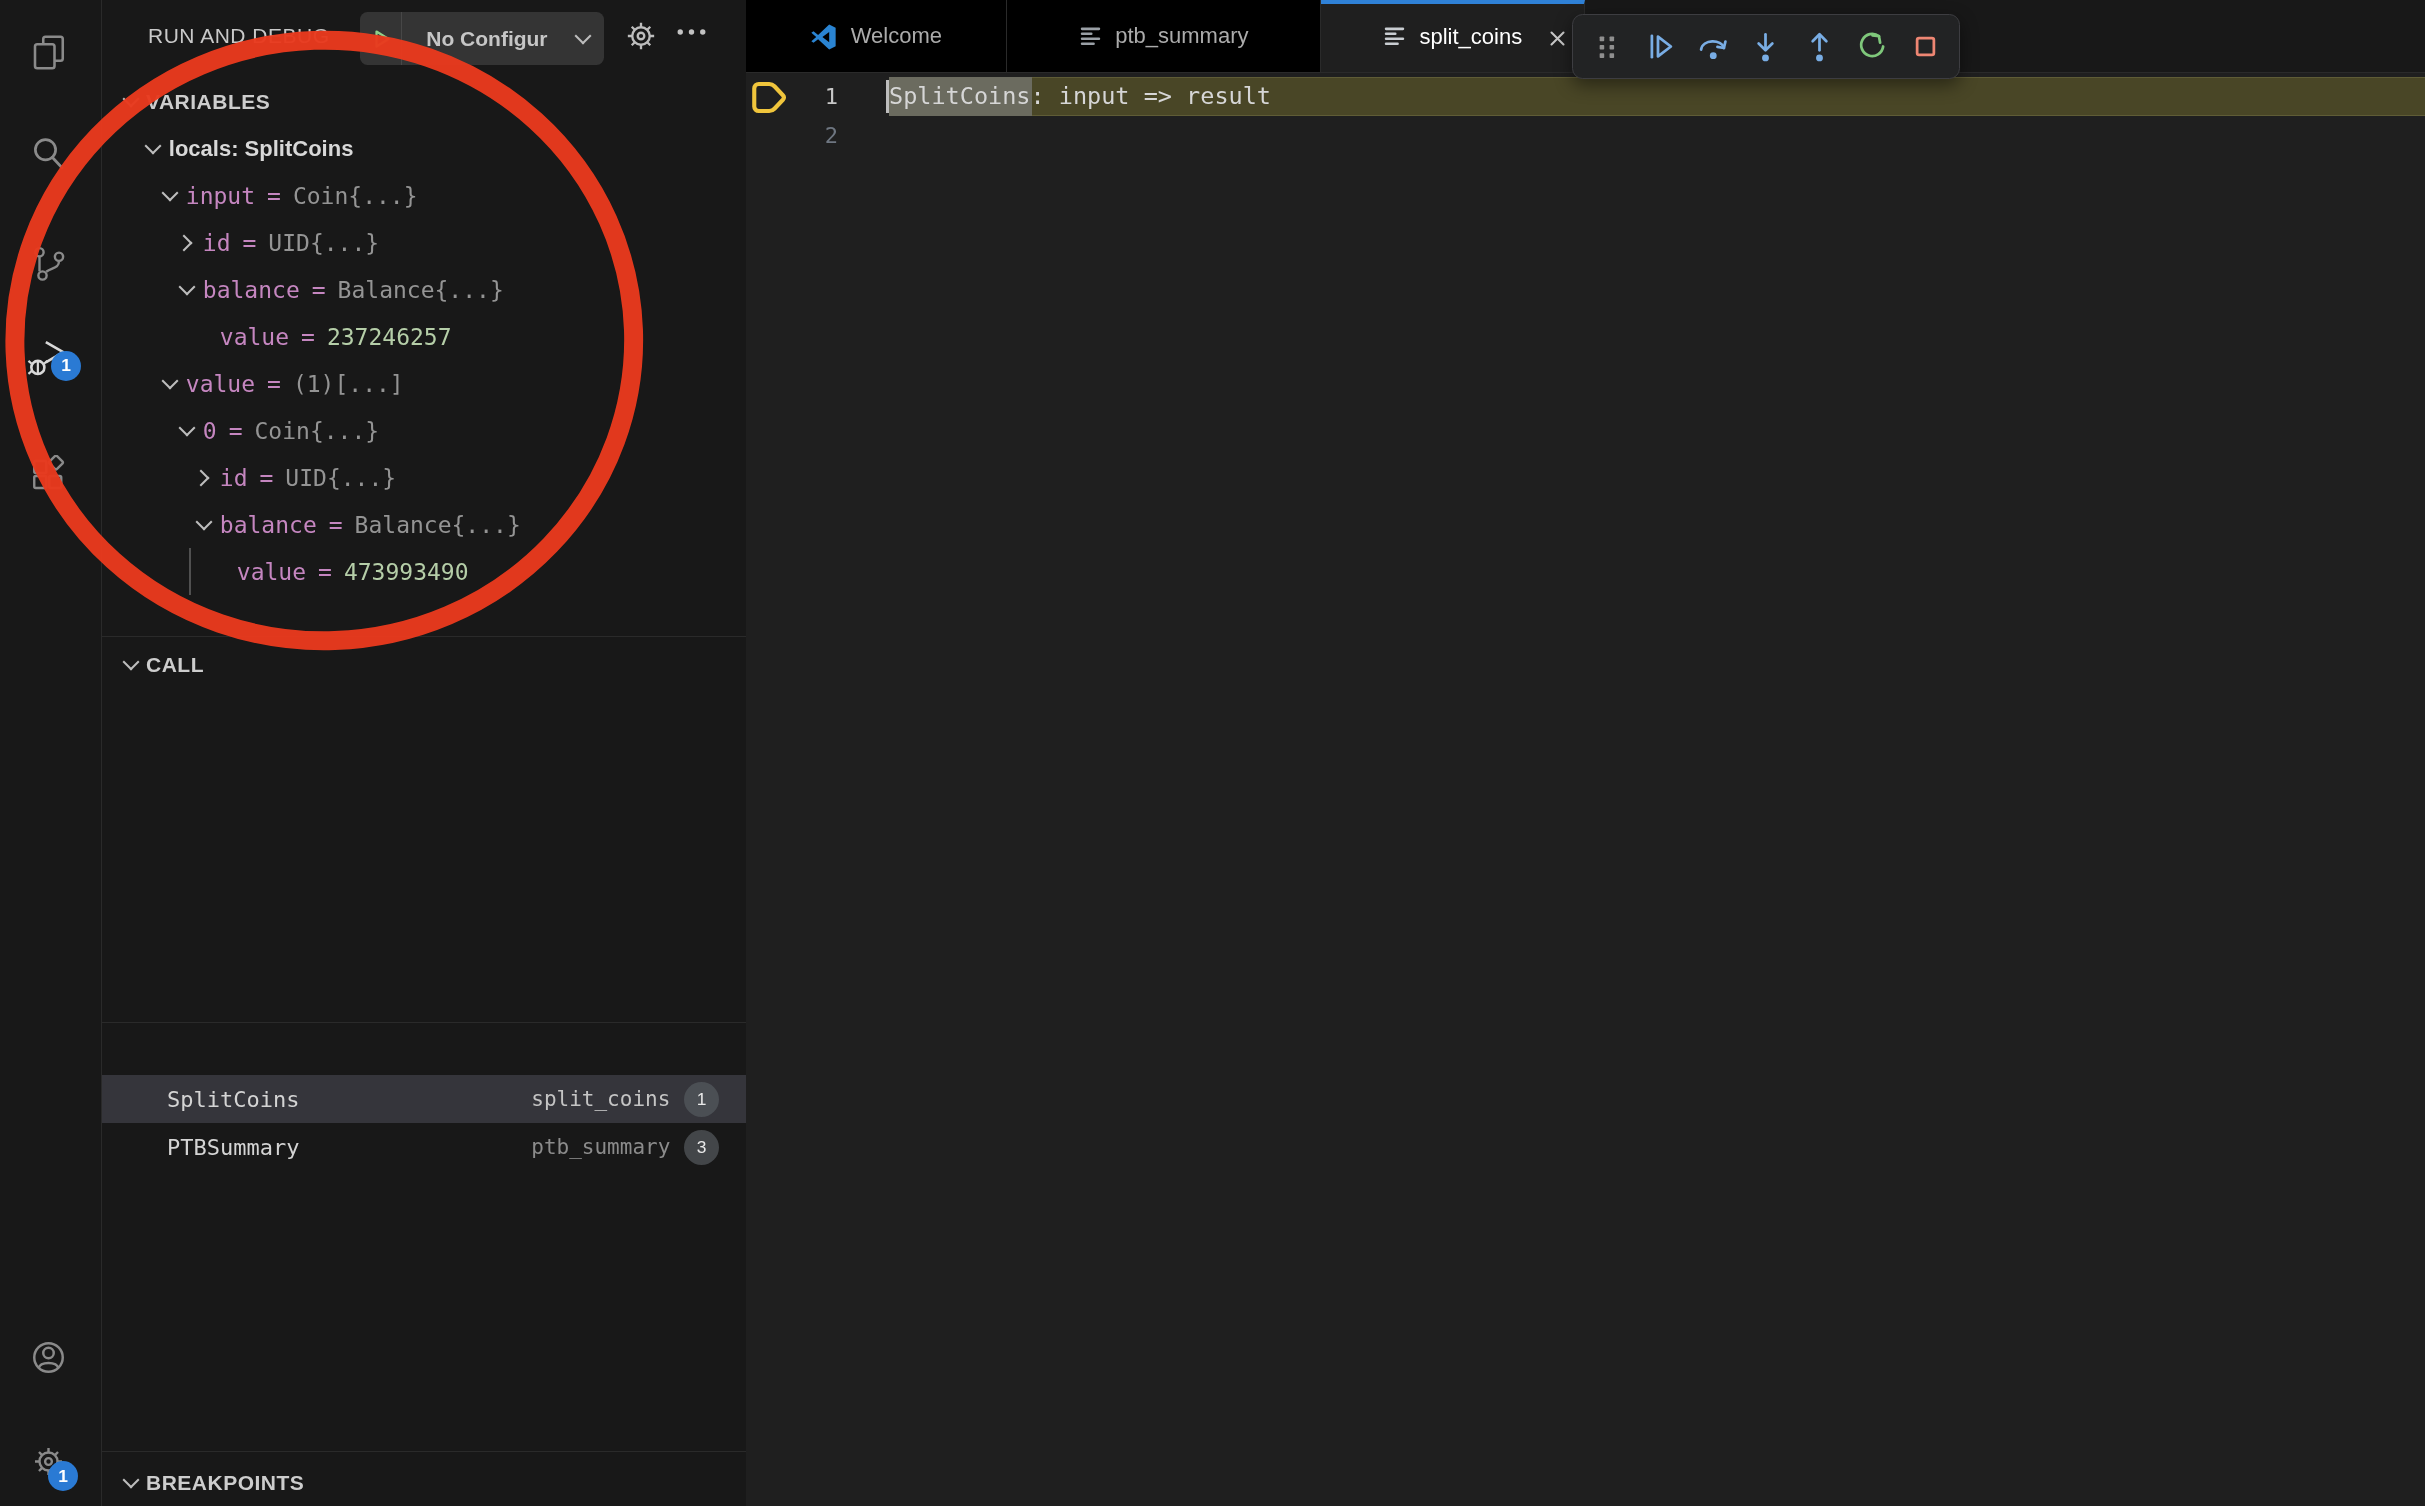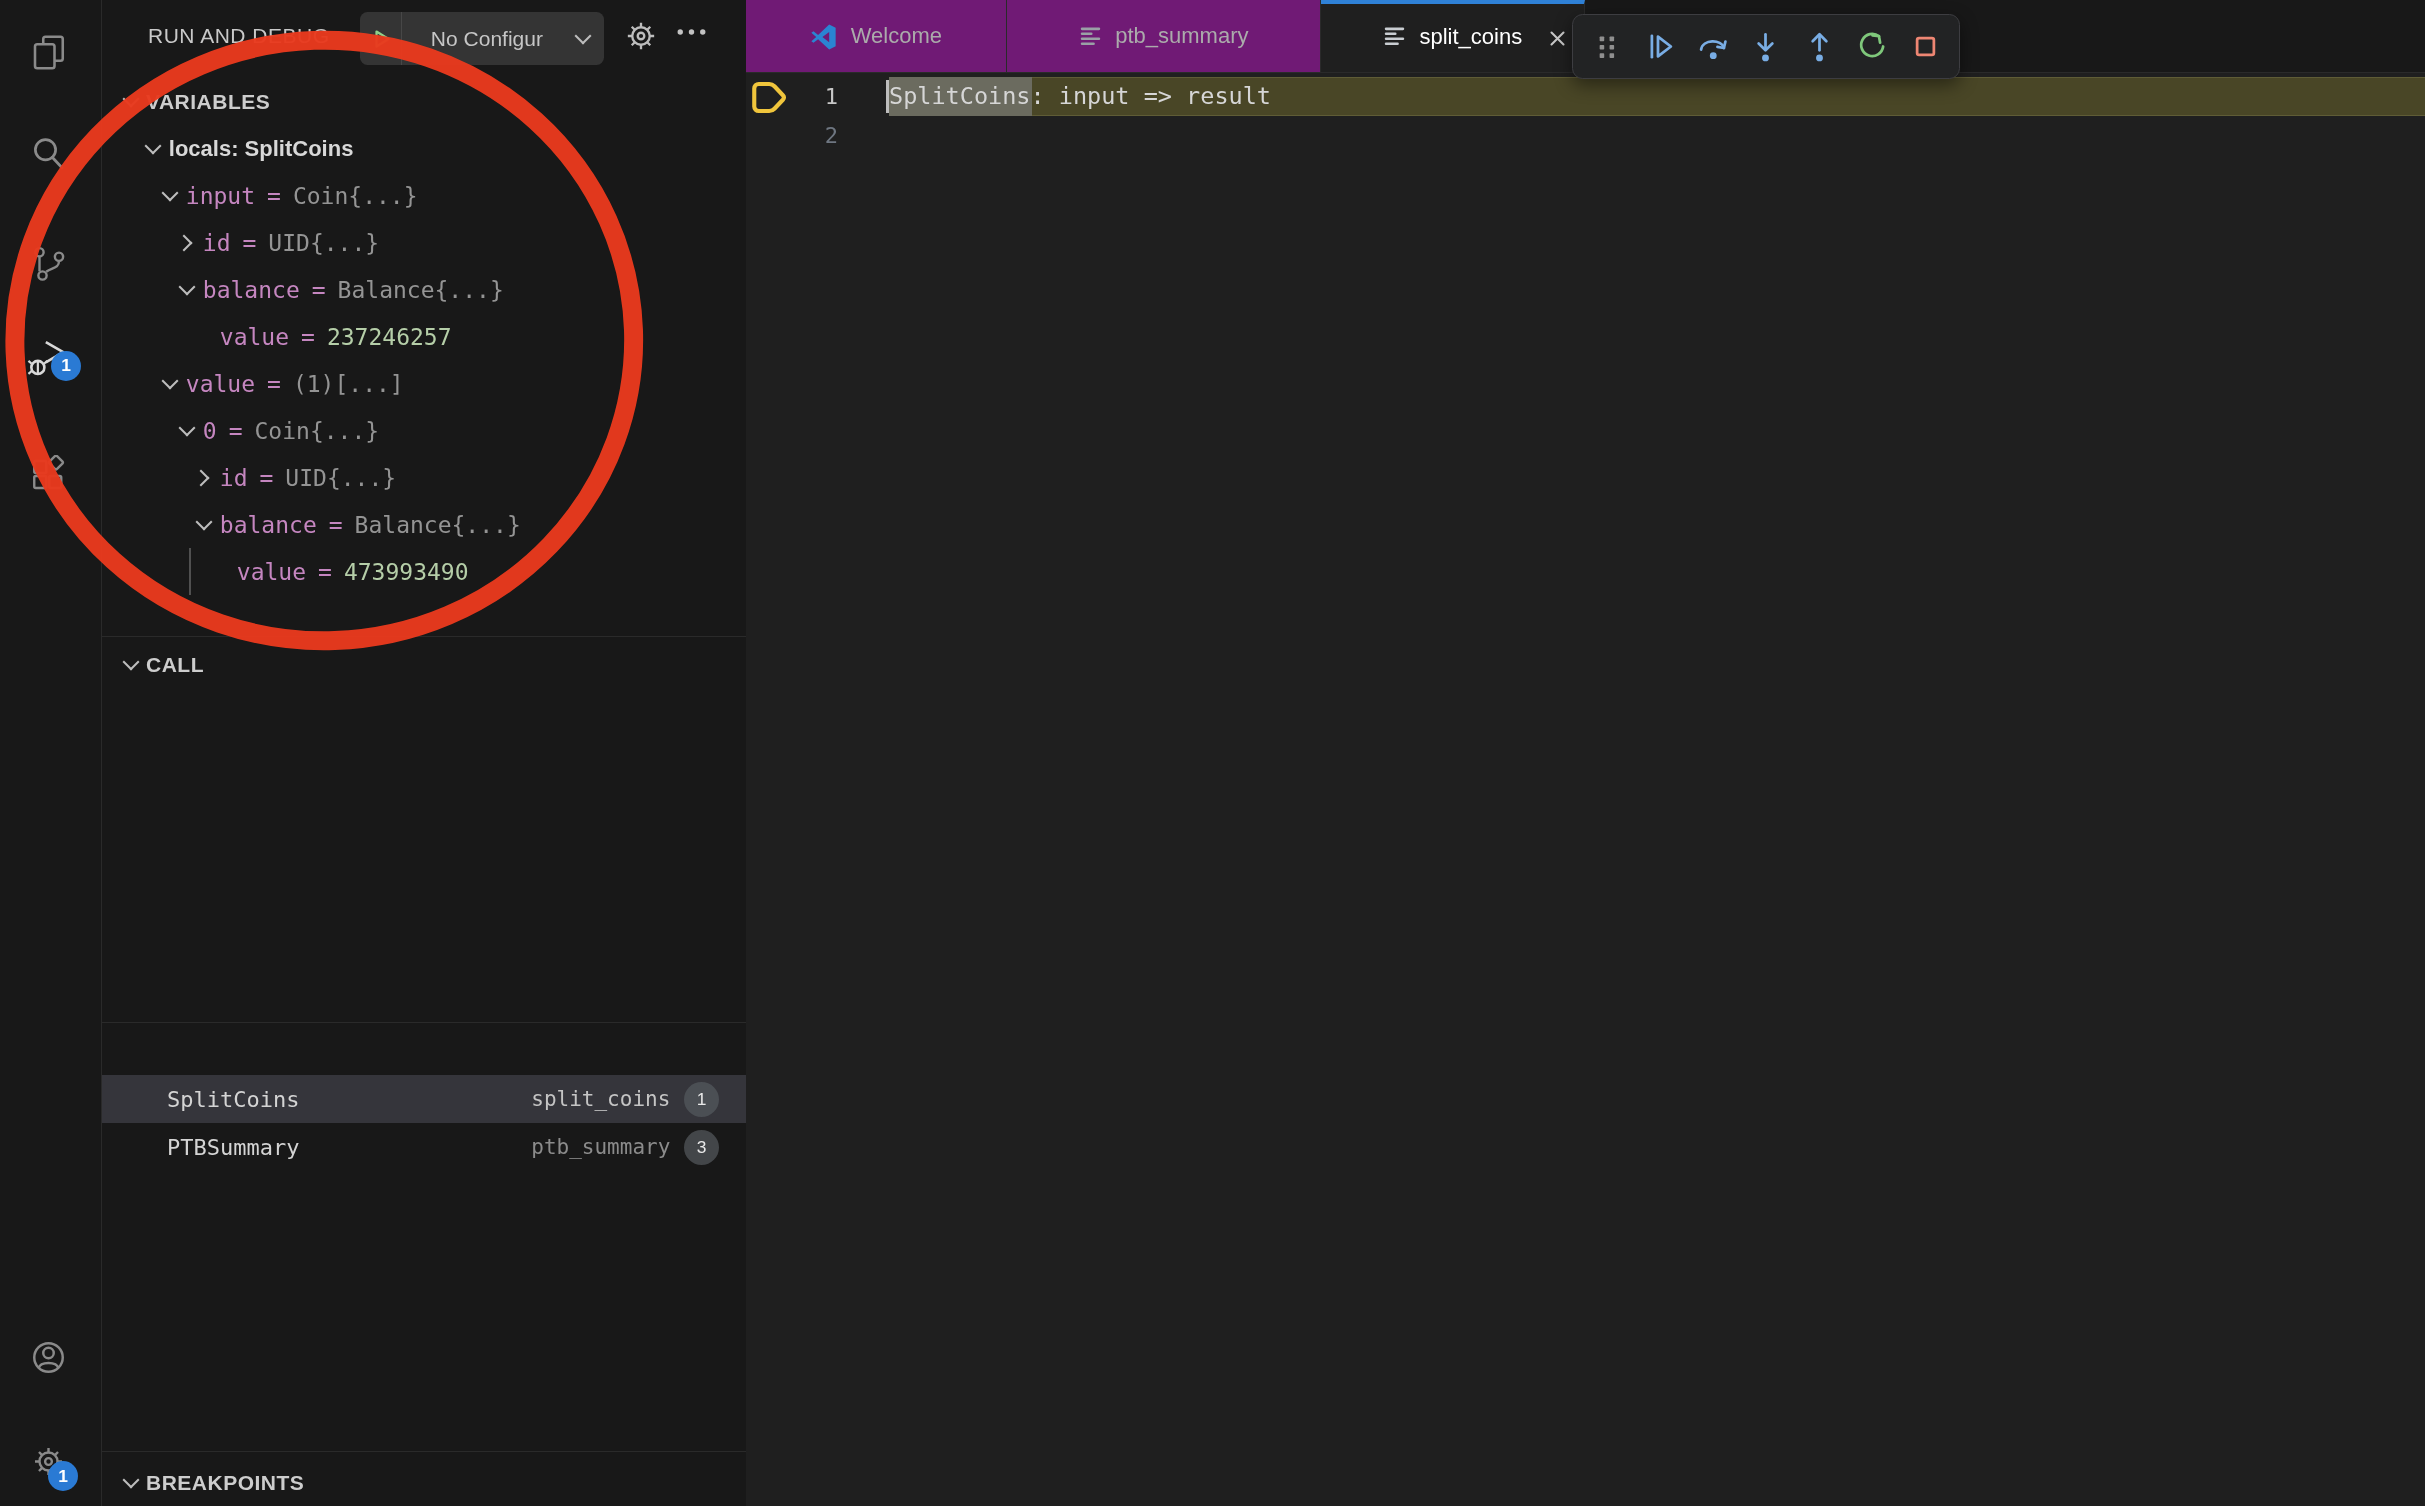--- a/index.html
+++ b/index.html
@@ -14,21 +14,21 @@
       font-size:17.4px;font-weight:700;display:flex;align-items:center;justify-content:center;z-index:5;}
 
   
   .sidebar{position:absolute;left:102px;top:0;width:644px;height:100%;background:#181818;border-right:0.8px solid #2a2a2a;}
   .sb-title{position:absolute;left:46px;top:0;height:72px;display:flex;align-items:center;
       font-size:21px;letter-spacing:0.5px;color:#c9c9c9;white-space:nowrap;}
   .cfg{position:absolute;left:258px;top:12px;width:244px;height:53px;background:#343434;border-radius:7.6px;
       display:flex;align-items:center;overflow:hidden;}
   .cfg-play{width:41px;display:flex;justify-content:center;align-items:center;flex:none;}
   .cfg-div{width:0.8px;height:53px;background:#474747;flex:none;}
-  .cfg-label{flex:1;text-align:center;font-size:21px;color:#c6c6c6;white-space:nowrap;}
+  .cfg-label{flex:1;text-align:center;font-size:21px;color:#c6c6c6;white-space:nowrap;font-weight:bold;}
   .chev{width:20px;height:20px;display:inline-block;position:relative;flex:none;}
   .chev::before{content:"";position:absolute;width:10px;height:10px;
       border-right:2.3px solid #bdbdbd;border-bottom:2.3px solid #bdbdbd;}
   .chev.down::before{transform:rotate(45deg);top:1.5px;left:4.6px;}
   .chev.right::before{transform:rotate(-45deg);top:4.6px;left:2.3px;}
   .chev.none::before{display:none;}
   .cfg .chev{margin-right:12px;}
   .hdr-gear{position:absolute;left:520px;top:16.7px;}
   .hdr-more{position:absolute;left:573px;top:26px;}
 
@@ -58,21 +58,21 @@
   .f-src{margin-left:auto;font-size:21px;color:#c4c4c4;}
   .frame:not(.sel) .f-src{color:#8b8b8b;}
   .f-badge{width:35px;height:35px;border-radius:50%;background:#4b4f54;color:#e9e9e9;font-size:17.4px;
       font-family:"Liberation Sans",sans-serif;display:flex;align-items:center;justify-content:center;
       margin-left:13.7px;flex:none;}
   .frame:not(.sel) .f-badge{background:#434649;}
 
   
   .tabbar{position:absolute;left:746px;top:0;right:0;height:72px;background:#181818;border-bottom:0.8px solid #2a2a2a;display:flex;}
   .tab{position:relative;box-sizing:border-box;display:flex;align-items:center;justify-content:center;gap:13.7px;
-      border-right:0.8px solid #2a2a2a;font-size:22px;color:#ababab;background:#701a75;height:72px;flex:none;}
+      border-right:0.8px solid #2a2a2a;font-size:22px;color:#ababab;background:#000000;height:72px;flex:none;}
   .tab.active{background:#1f1f1f;color:#ffffff;border-top:4.6px solid #2f81d7;padding-bottom:3px;}
   .tab-close{position:absolute;right:13.7px;top:50%;transform:translateY(-50%);width:26px;height:26px;
       display:flex;align-items:center;justify-content:center;}
 
   .editor{position:absolute;left:746px;top:73px;right:0;bottom:0;background:#1f1f1f;}
   .cur-line{position:absolute;left:143px;right:0;top:3.8px;height:39px;background:#494626;box-sizing:border-box;
       border-top:1.5px solid #5f5c36;border-bottom:1.5px solid #5f5c36;}
   .sel-word{position:absolute;left:143px;top:3.8px;height:39px;width:143px;background:#6b6b5f;}
   .caret{position:absolute;left:140px;top:6.8px;width:3px;height:33px;background:#bdbdbd;}
   .code-line{position:absolute;left:143px;top:3.8px;height:39px;display:flex;align-items:center;

